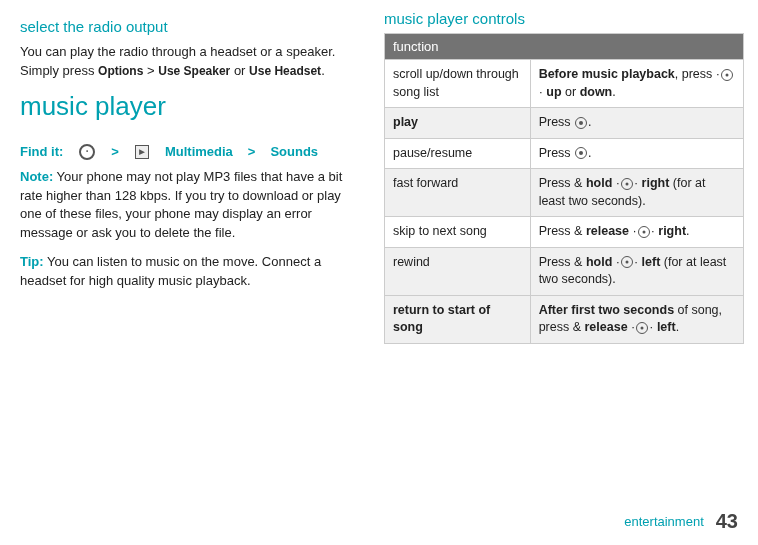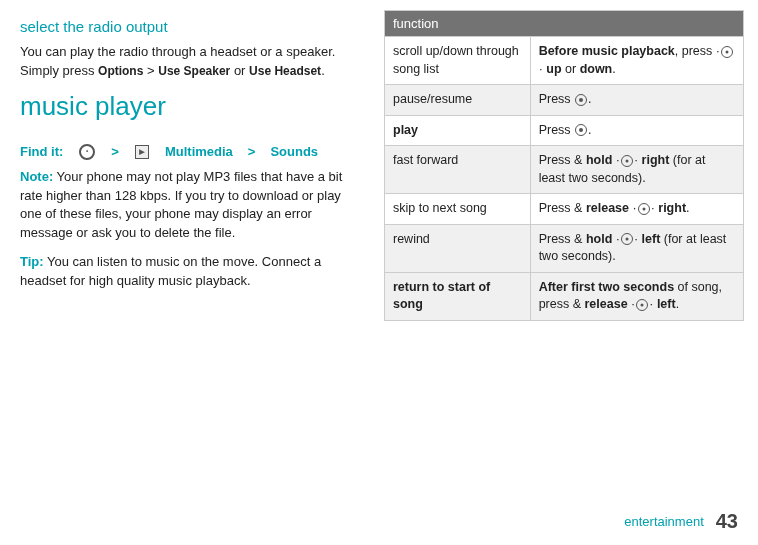--- a/index.html
+++ b/index.html
@@ -200,41 +200,42 @@
     </p>
 
     <p class="body-text">
       <span class="tip-label">Tip:</span>
       <span>You can listen to music on the move. Connect a headset for high quality music playback.</span>
     </p>
   </div>
 </div>
 
 <div class="right-column">
+  <h2 class="section-heading-right">music player controls</h2>
 
   <table>
     <thead>
       <tr>
         <th colspan="2">function</th>
       </tr>
     </thead>
     <tbody>
 
       <tr>
         <td>scroll up/down through song list</td>
         <td><strong>Before music playback</strong>, press ·<span style="display:inline-block;width:12px;height:12px;border:1.5px solid #555;border-radius:50%;vertical-align:middle;position:relative;margin:0 1px;"><span style="display:block;width:3px;height:3px;background:#555;border-radius:50%;position:absolute;top:50%;left:50%;transform:translate(-50%,-50%);"></span></span>· <strong>up</strong> or <strong>down</strong>.</td>
       </tr>
 
       <tr>
+        <td class="td-bold"><strong>play</strong></td>
+        <td>Press <span style="display:inline-block;width:12px;height:12px;border:1.5px solid #555;border-radius:50%;vertical-align:middle;position:relative;margin:0 1px;"><span style="display:block;width:4px;height:4px;background:#555;border-radius:50%;position:absolute;top:50%;left:50%;transform:translate(-50%,-50%);"></span></span>.</td>
+      </tr>
+
+      <tr>
         <td>pause/resume</td>
-        <td>Press <span style="display:inline-block;width:12px;height:12px;border:1.5px solid #555;border-radius:50%;vertical-align:middle;position:relative;margin:0 1px;"><span style="display:block;width:4px;height:4px;background:#555;border-radius:50%;position:absolute;top:50%;left:50%;transform:translate(-50%,-50%);"></span></span>.</td>
-      </tr>
-
-      <tr>
-        <td class="td-bold"><strong>play</strong></td>
         <td>Press <span style="display:inline-block;width:12px;height:12px;border:1.5px solid #555;border-radius:50%;vertical-align:middle;position:relative;margin:0 1px;"><span style="display:block;width:4px;height:4px;background:#555;border-radius:50%;position:absolute;top:50%;left:50%;transform:translate(-50%,-50%);"></span></span>.</td>
       </tr>
 
       <tr>
         <td>fast forward</td>
         <td>Press &amp; <strong>hold</strong> ·<span style="display:inline-block;width:12px;height:12px;border:1.5px solid #555;border-radius:50%;vertical-align:middle;position:relative;margin:0 1px;"><span style="display:block;width:3px;height:3px;background:#555;border-radius:50%;position:absolute;top:50%;left:50%;transform:translate(-50%,-50%);"></span></span>· <strong>right</strong> (for at least two seconds).</td>
       </tr>
 
       <tr>
         <td>skip to next song</td>

